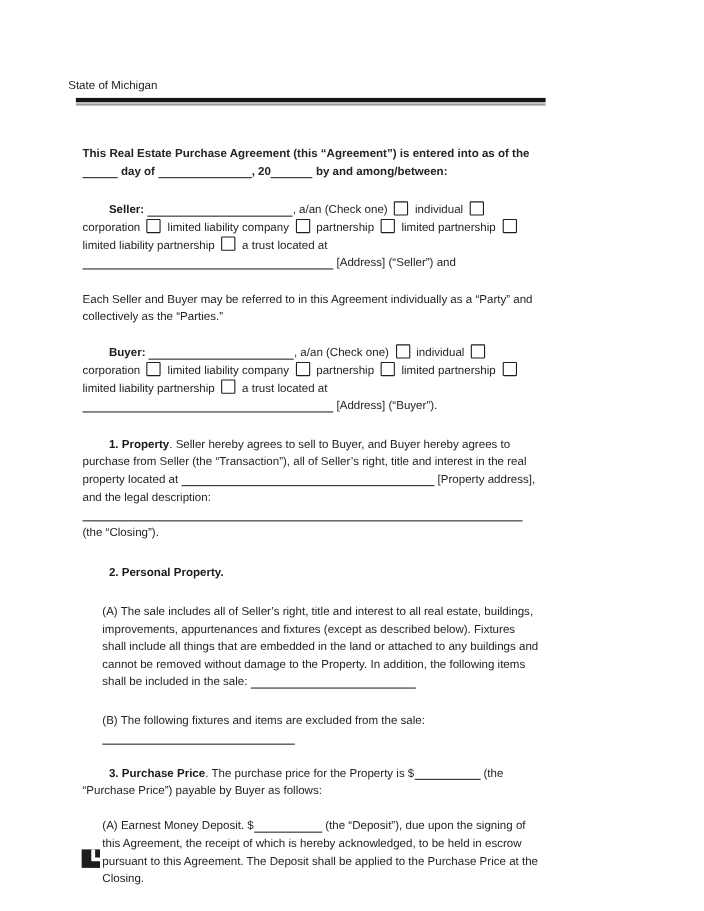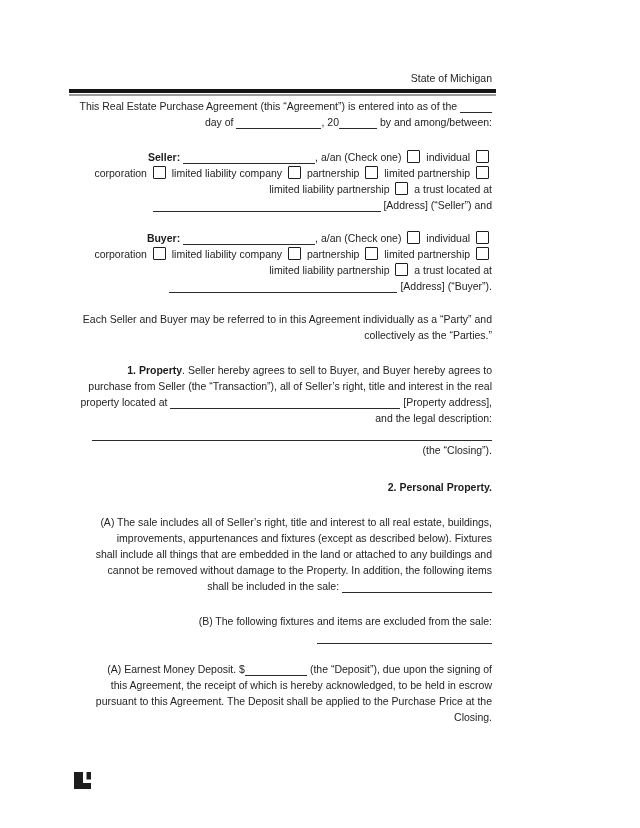--- a/index.html
+++ b/index.html
@@ -4,39 +4,38 @@
 <style>
   html, body { margin: 0; padding: 0; background: #ffffff; }
   .page {
     position: relative;
     width: 564px;
     height: 828px;
     background: #ffffff;
     font-family: "Liberation Sans", "DejaVu Sans", sans-serif;
     color: #242424;
     overflow: hidden;
-    text-align: right;
   }
   .content { padding: 70px 72px 0 75px; font-size: 10.5px; line-height: 16px; }
   p { margin: 0; }
   b { color: #1b1b1b; margin-left: 24px; }
   .state-label { margin-left: -13px; font-size: 10.5px; }
   h1 {
     font-size: 19px;
     line-height: 23px;
     font-weight: 700;
     margin: 3px 0 0 -1px;
     white-space: nowrap;
     letter-spacing: 0.2px;
     color: #161616;
   }
   .rule { margin: 3px 0 0 -6px; width: calc(100% + 10px); }
   .rule-black { height: 4px; background: #161616; }
   .rule-gray { height: 2px; background: #9b9b9b; margin-top: 1px; }
-  .sp18 { margin-top: 2px; }
+  .sp18 { margin-top: 36px; font-weight: bold; }
   .sp19 { margin-top: 19px; }
   .sp17 { margin-top: 17px; }
   .sp21 { margin-top: 21px; font-weight: bold; }
   .sp16 { margin-top: 16px; }
   .indent { margin-left: 18px; }
   .blank {
     display: inline-block;
     border-bottom: 1px solid #2b2b2b;
     height: 13px;
     margin-bottom: -3px;
@@ -94,20 +93,22 @@
       <span>limited partnership</span>
       <span class="checkbox"></span>
       <span>limited liability partnership</span>
       <span class="checkbox"></span>
       <span>a trust</span>
       <span>located at</span>
       <span class="blank w228"></span>
       <span>[Address] (“Seller”) and</span>
     </p>
 
+    <p class="sp17">Each Seller and Buyer may be referred to in this Agreement individually as a “Party” and collectively as the “Parties.”</p>
+
     <p class="sp17">
       <b>Buyer:</b>
       <span class="blank w132"></span><span>, a/an (Check one)</span>
       <span class="checkbox"></span>
       <span>individual</span>
       <span class="checkbox"></span>
       <span>corporation</span>
       <span class="checkbox"></span>
       <span>limited liability company</span>
       <span class="checkbox"></span>
@@ -115,22 +116,20 @@
       <span class="checkbox"></span>
       <span>limited partnership</span>
       <span class="checkbox"></span>
       <span>limited liability partnership</span>
       <span class="checkbox"></span>
       <span>a trust</span>
       <span>located at</span>
       <span class="blank w228"></span>
       <span>[Address] (“Buyer”).</span>
     </p>
-
-    <p class="sp17">Each Seller and Buyer may be referred to in this Agreement individually as a “Party” and collectively as the “Parties.”</p>
 
     <p class="sp19">
       <b>1. Property</b><span>. Seller hereby agrees to sell to Buyer, and Buyer hereby agrees to purchase from Seller (the “Transaction”), all of Seller’s right, title and interest in the real property located at</span>
       <span class="blank w230"></span>
       <span>[Property address], and the legal description:</span>
       <span class="blank w400"></span>
       <span>(the “Closing”).</span>
     </p>
 
     <p class="sp21">
@@ -140,20 +139,24 @@
     <p class="sp19 indent">
       <span>(A) The sale includes all of Seller’s right, title and interest to all real estate, buildings, improvements, appurtenances and fixtures (except as described below). Fixtures shall include all things that are embedded in the land or attached to any buildings and cannot be removed without damage to the Property. In addition, the following items shall be included in the sale:</span>
       <span class="blank w150"></span>
     </p>
 
     <p class="sp19 indent">
       <span>(B) The following fixtures and items are excluded from the sale:</span>
       <span class="blank w175"></span>
     </p>
 
+    <p class="sp16">
+      <b>3. Purchase Price</b><span>.  The purchase price for the Property is $</span><span class="blank w60"></span>
+      <span>(the “Purchase Price”) payable by Buyer as follows:</span>
+    </p>
 
     <div class="sp16 indent">
       <div>
         <span>(A) Earnest Money Deposit. $</span><span class="blank w62"></span>
         <span>(the “Deposit”), due upon the signing of this Agreement, the receipt of which is hereby acknowledged, to be held in escrow pursuant to this Agreement. The Deposit shall be applied to the Purchase Price at the Closing.</span>
       </div>
     </div>
 
   </div>
 

